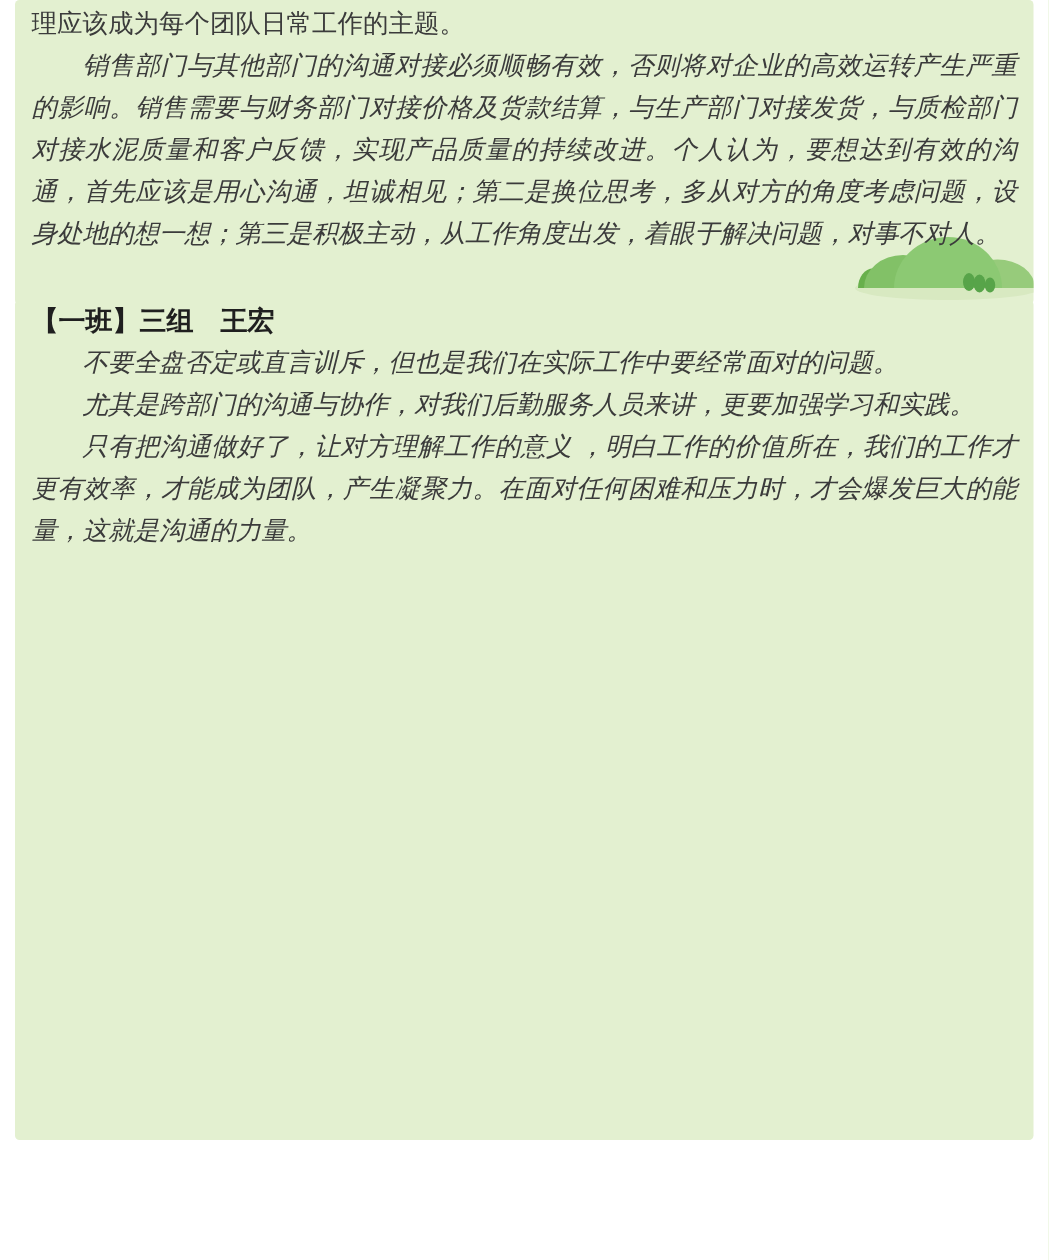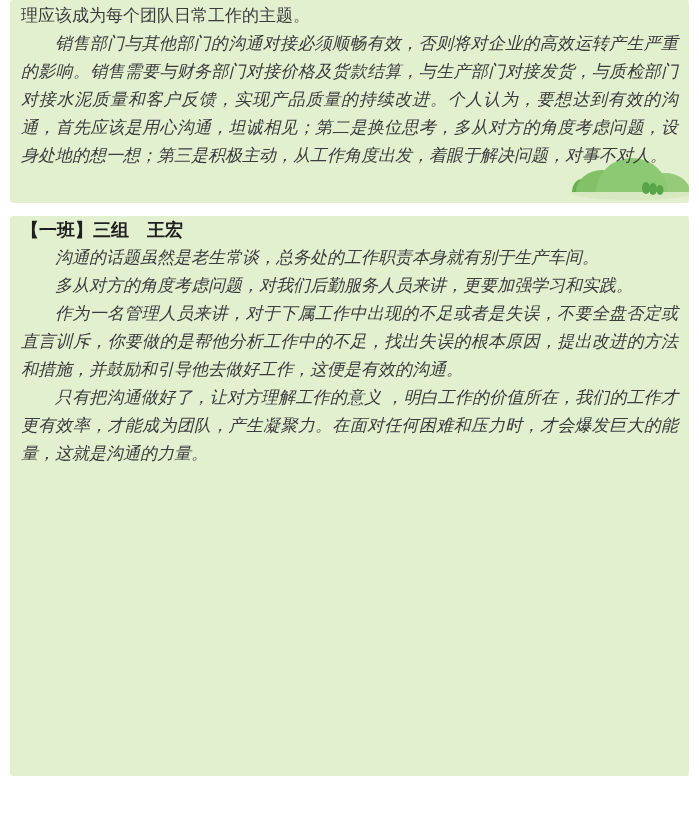--- a/index.html
+++ b/index.html
@@ -14,21 +14,21 @@
     position:absolute;
     left:10px;
     width:679px;
     background:#e3f0d0;
     border-radius:3px;
     padding:0 11px;
     box-sizing:border-box;
     overflow:hidden;
   }
   #card1{top:0;height:203px;padding-top:2px;}
-  #card2{top:216px;height:560px;padding-top:0;}
+  #card2{top:200px;height:560px;padding-top:0;}
   .section-heading{
     margin:0;
     font-size:18px;
     font-weight:bold;
     line-height:28px;
     color:#1f1f1f;
     position:relative;
     z-index:2;
   }
   .para{
@@ -64,23 +64,22 @@
     <path d="M72,60 A25,19 0 0 1 122,60 Z" fill="#97cb7b"></path>
     <path d="M28,60 A36,34 0 0 1 100,60 Z" fill="#8cc973"></path>
     <ellipse cx="78" cy="56" rx="4" ry="6" fill="#57a449"></ellipse>
     <ellipse cx="85" cy="57" rx="4" ry="6" fill="#57a449"></ellipse>
     <ellipse cx="92" cy="58" rx="3.5" ry="5" fill="#57a449"></ellipse>
   </svg>
 </div>
 
 <div class="card" id="card2">
   <h2 class="section-heading">【一班】三组　王宏</h2>
-  <p class="para indent">沟通的话题虽然是老生常谈，总务处的工作职责本身就有别于生产车间。</p>
-  <p class="para indent">多从对方的角度考虑问题，对我们后勤服务人员来讲，更要加强学习和实践。</p>
-  <p class="para indent">作为一名管理人员来讲，对于下属工作中出现的不足或者是失误，不要全盘否定或直言训斥，你要做的是帮他分析工作中的不足，找出失误的根本原因，提出改进的方法和措施，并鼓励和引导他去做好工作，这便是有效的沟通。</p>
+  <p class="para indent">不要全盘否定或直言训斥，但也是我们在实际工作中要经常面对的问题。</p>
+  <p class="para indent">尤其是跨部门的沟通与协作，对我们后勤服务人员来讲，更要加强学习和实践。</p>
   <p class="para indent">只有把沟通做好了，让对方理解工作的意义 ，明白工作的价值所在，我们的工作才更有效率，才能成为团队，产生凝聚力。在面对任何困难和压力时，才会爆发巨大的能量，这就是沟通的力量。</p>
   <svg class="bush" viewBox="0 0 126 68" aria-hidden="true">
     <ellipse cx="64" cy="60" rx="62" ry="8" fill="#d8e9c1"></ellipse>
     <path d="M4,60 A10,13 0 0 1 24,60 Z" fill="#68b04c"></path>
     <path d="M8,60 A26,22 0 0 1 60,60 Z" fill="#82c167"></path>
     <path d="M72,60 A25,19 0 0 1 122,60 Z" fill="#97cb7b"></path>
     <path d="M28,60 A36,34 0 0 1 100,60 Z" fill="#8cc973"></path>
     <ellipse cx="78" cy="56" rx="4" ry="6" fill="#57a449"></ellipse>
     <ellipse cx="85" cy="57" rx="4" ry="6" fill="#57a449"></ellipse>
     <ellipse cx="92" cy="58" rx="3.5" ry="5" fill="#57a449"></ellipse>

